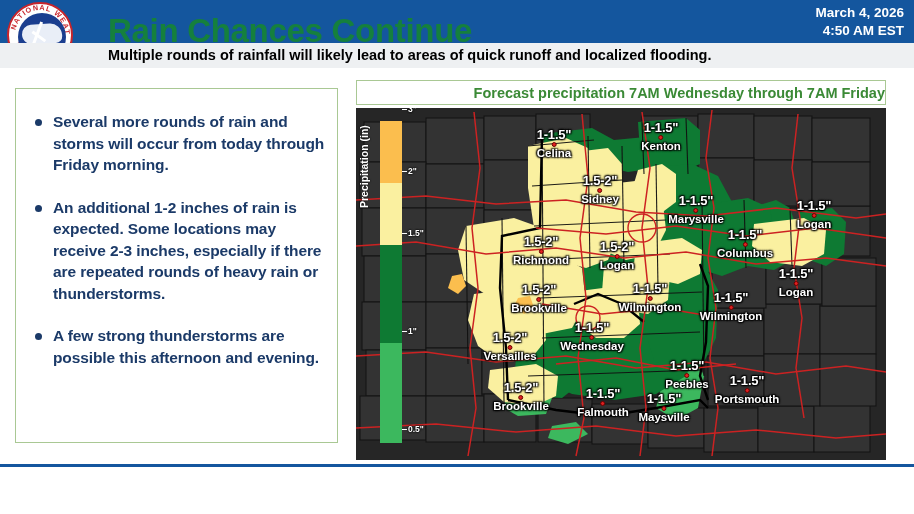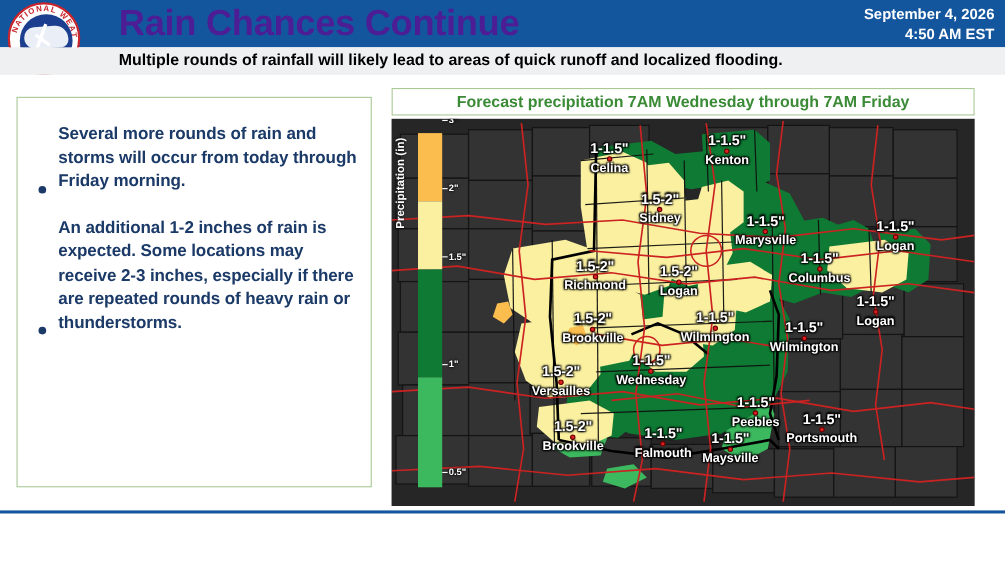--- a/index.html
+++ b/index.html
@@ -10,22 +10,22 @@
     overflow: hidden;
   }
   #page { position: relative; width: 914px; height: 514px; background:#fff; }
 
   
   .hdr-blue {
     position:absolute; left:0; top:0; width:914px; height:43px;
     background:#14569e;
   }
   .hdr-title {
-    position:absolute; left:108px; top:1px;
-    font-size:33px; font-weight:bold; color:#4c1d95;
+    position:absolute; left:108px; top:11px;
+    font-size:33px; font-weight:bold; color:#15803d;
     letter-spacing:-0.3px; line-height:40px; white-space:nowrap;
   }
   .hdr-date {
     position:absolute; right:10px; top:4px;
     text-align:right; color:#ffffff;
     font-size:13.5px; font-weight:bold; line-height:18px;
   }
   .hdr-sub-band {
     position:absolute; left:0; top:43px; width:914px; height:25px;
     background:#eef0f2;
@@ -64,36 +64,36 @@
     position:absolute; left:13px; top:22px; width:16px; height:2.5px;
     background:#ffffff; transform:rotate(36deg);
   }
 
   
   .bullets-box {
     position:absolute; left:15px; top:88px; width:323px; height:355px;
     background:#ffffff; border:1.5px solid #a9c894;
   }
   .bullets { position:absolute; left:16px; top:22px; width:295px; }
-  .bullet-row { display:flex; margin-bottom:21px;align-items:flex-end; }
+  .bullet-row { display:flex; margin-bottom:21px; }
   .bullet-dot {
     flex:0 0 auto; width:7px; height:7px; border-radius:50%;
     background:#1b3a68; margin:8px 11px 0 3px;
   }
   .bullet-txt {
     flex:1 1 auto;
     font-size:15.5px; font-weight:bold; color:#1b3a68;
     line-height:21.5px; letter-spacing:-0.1px;
   }
 
   
   .map-title-box {
     position:absolute; left:356px; top:80px; width:530px; height:25px;
     background:#ffffff; border:1px solid #a9c894;
-    display:flex; align-items:center; justify-content:center;
+    display:flex; align-items:center; justify-content:flex-end;
   }
   .map-title {
     font-size:14.5px; font-weight:bold; color:#3b8a36;
     white-space:nowrap;
   }
   .map {
     position:absolute; left:356px; top:108px; width:530px; height:352px;
     background:#2b2b2b; overflow:hidden;
   }
   .map svg { position:absolute; left:0; top:0; }
@@ -173,36 +173,40 @@
     <div class="inner">
       <div class="cloud"></div>
       <div class="bolt"></div>
       <div class="bolt2"></div>
     </div>
   </div>
 
   <div class="hdr-title">Rain Chances Continue</div>
 
   <div class="hdr-date">
-    <div>September 4, 2026</div>
+    <div>March 4, 2026</div>
     <div>4:50 AM EST</div>
   </div>
 
   <div class="hdr-sub-band"></div>
   <div class="hdr-sub">Multiple rounds of rainfall will likely lead to areas of quick runoff and localized flooding.</div>
 
   <div class="bullets-box">
     <div class="bullets">
       <div class="bullet-row">
         <div class="bullet-dot"></div>
         <div class="bullet-txt">Several more rounds of rain and storms will occur from today through Friday morning.</div>
       </div>
       <div class="bullet-row">
         <div class="bullet-dot"></div>
         <div class="bullet-txt">An additional 1-2 inches of rain is expected. Some locations may receive 2-3 inches, especially if there are repeated rounds of heavy rain or thunderstorms.</div>
+      </div>
+      <div class="bullet-row">
+        <div class="bullet-dot"></div>
+        <div class="bullet-txt">A few strong thunderstorms are possible this afternoon and evening.</div>
       </div>
     </div>
   </div>
 
   <div class="map-title-box">
     <div class="map-title">Forecast precipitation 7AM Wednesday through 7AM Friday</div>
   </div>
 
   <div class="map">
 

